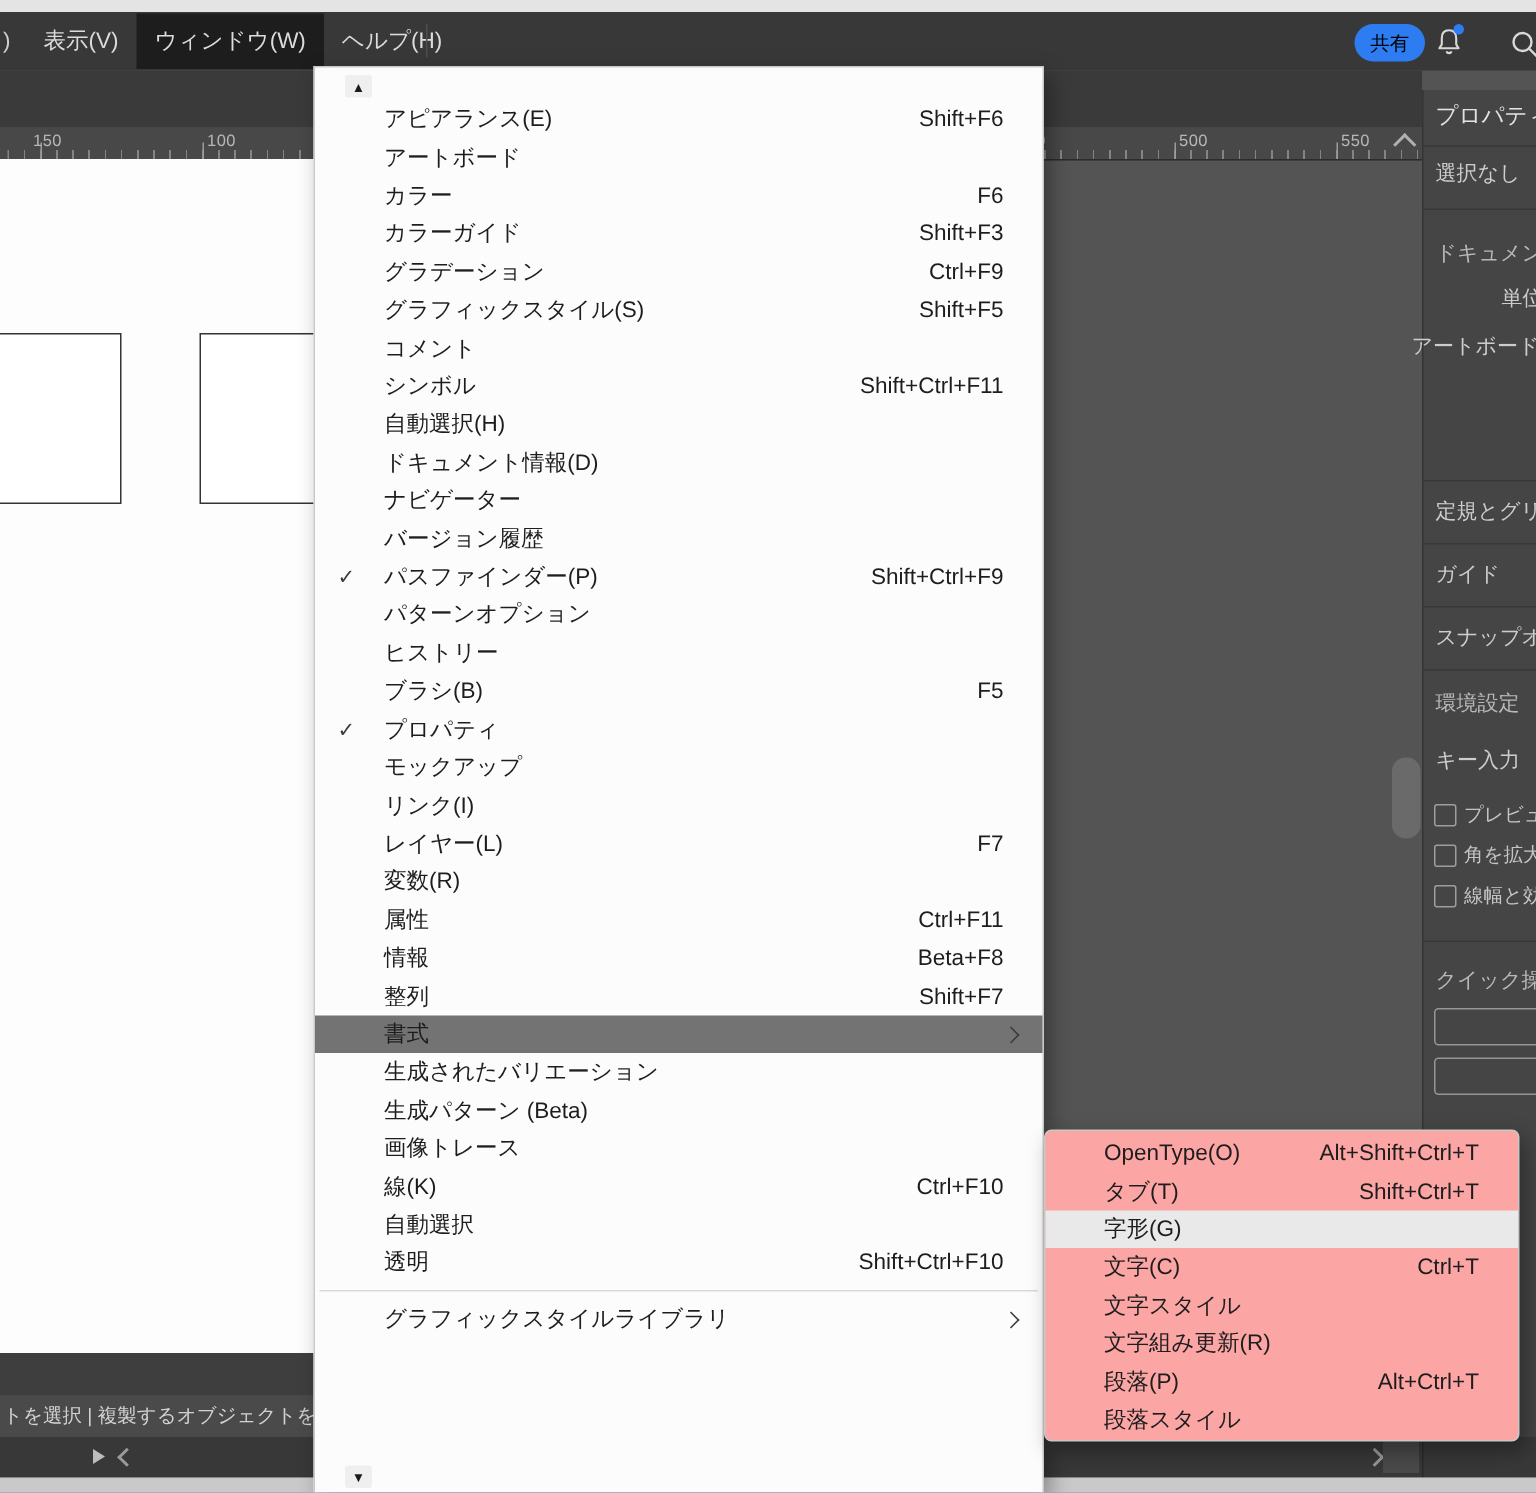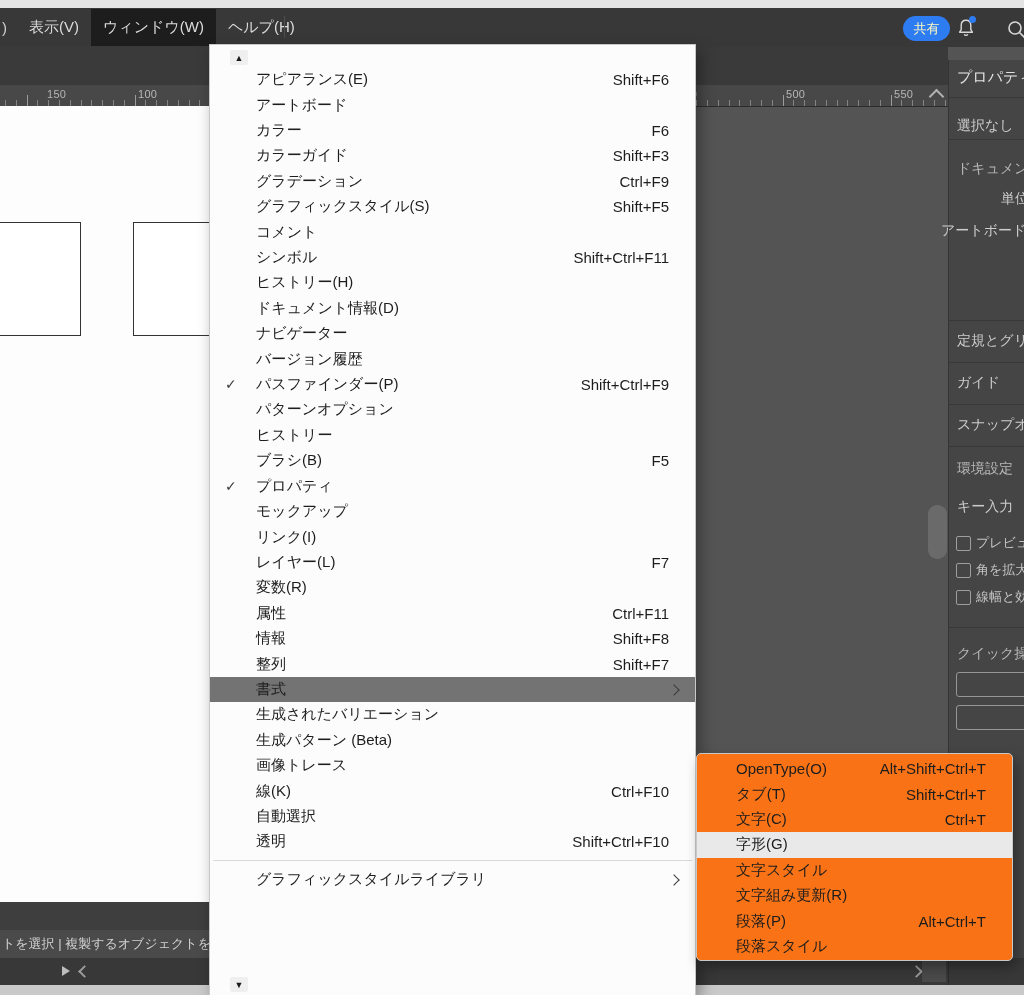--- a/index.html
+++ b/index.html
@@ -13,21 +13,21 @@
 
   
   #top-strip{left:0;top:0;width:1024px;height:8px;background:#e4e4e4;}
   #menubar{left:0;top:8px;width:1024px;height:39px;background:#383838;display:flex;align-items:center;}
   #menubar .cut{color:#cfcfcf;font-size:15px;margin-left:2px;}
   .mb-item{color:#dcdcdc;font-size:15px;padding:9px 12px;cursor:default;}
   .mb-item.first{margin-left:10px;}
   .mb-item.active{background:#1d1d1d;}
   #mb-sep{left:284px;top:16px;width:1px;height:22px;background:#4e4e4e;}
   #share-btn{left:903px;top:16px;width:47px;height:25px;border-radius:13px;background:#2e7cf2;
-    color:#fef9c3;font-size:13px;display:flex;align-items:center;justify-content:center;}
+    color:#000000;font-size:13px;display:flex;align-items:center;justify-content:center;}
   #bell{left:955px;top:17px;width:22px;height:22px;}
   #bell-dot{left:969px;top:16px;width:7px;height:7px;border-radius:50%;background:#2e7cf2;}
   #search{left:1006px;top:19px;width:22px;height:22px;}
 
   
   #toolbar-strip{left:0;top:47px;width:948px;height:38px;background:#3a3a3a;}
   #ruler{left:0;top:85px;width:948px;height:21px;background:#484848;border-bottom:1px solid #2c2c2c;
     background-image:repeating-linear-gradient(to right,#848484 0 1px,transparent 1px 10.8px);
     background-size:100% 6px;background-repeat:no-repeat;background-position:5.4px 100%;}
   .ruler-num{position:absolute;top:3px;font-size:11px;color:#b6b6b6;letter-spacing:.3px;}
@@ -77,21 +77,21 @@
     border-top:1.5px solid #3a3a3a;border-right:1.5px solid #3a3a3a;transform:rotate(45deg);}
   .menu-row.hl{background:#737373;}
   .menu-sep{height:12px;display:flex;align-items:center;padding:0 3px;}
   .menu-sep .line{width:100%;height:1px;background:#d9d9d9;}
   .scroll-arrow{position:absolute;left:20px;width:18px;height:15px;background:#efefef;border-radius:2px;
     display:flex;align-items:center;justify-content:center;font-size:9px;color:#1a1a1a;}
   #menu-up{top:5px;}
   #menu-down{bottom:3px;}
 
   
-  #type-menu{left:696px;top:753px;width:317px;height:208px;background:#f97316;
+  #type-menu{left:696px;top:753px;width:317px;height:208px;background:#fca5a5;
     border:1px solid #c8c8c8;border-radius:5px;box-shadow:4px 6px 14px rgba(0,0,0,.35);
     z-index:41;box-sizing:border-box;padding-top:2px;}
   #type-menu .menu-row{padding:0 16px 0 39px;}
   #type-menu .menu-row.hl{background:#e9e9e9;}
 </style>
 </head>
 <body>
 
 <div class="abs" id="top-strip"></div>
 
@@ -113,21 +113,21 @@
 <div class="abs" id="search">
   <svg width="22" height="22" viewBox="0 0 22 22">
     <circle cx="9" cy="9" r="6" fill="none" stroke="#d8d8d8" stroke-width="1.6"></circle>
     <line x1="13.5" y1="13.5" x2="19" y2="19" stroke="#d8d8d8" stroke-width="1.6"></line>
   </svg>
 </div>
 
 <div class="abs" id="toolbar-strip"></div>
 <div class="abs" id="ruler">
     <div class="ruler-major" style="left: 27px;"></div>
-    <span class="ruler-num" style="left: 47px;">150</span>
+    <span class="ruler-num" style="left: 22px;">150</span>
     <div class="ruler-major" style="left: 135px;"></div>
     <span class="ruler-num" style="left: 138px;">100</span>
     <div class="ruler-major" style="left: 243px;"></div>
     <span class="ruler-num" style="left: 246px;">250</span>
     <div class="ruler-major" style="left: 351px;"></div>
     <span class="ruler-num" style="left: 354px;">300</span>
     <div class="ruler-major" style="left: 459px;"></div>
     <span class="ruler-num" style="left: 462px;">350</span>
     <div class="ruler-major" style="left: 567px;"></div>
     <span class="ruler-num" style="left: 570px;">400</span>
@@ -151,21 +151,21 @@
 <div class="abs" id="play-tri"></div>
 <div class="abs" id="chev-left"></div>
 <div class="abs" id="chev-right"></div>
 <div class="abs" id="corner-sq"></div>
 <div class="abs" id="bb-vline"></div>
 <div class="abs" id="bottom-strip"></div>
 
 <div class="abs" id="panel">
   <div class="p-label p-head" style="left:8px;top:8px;font-size:15px;color:#e2e2e2;">プロパティ</div>
   <div class="p-div" style="top:37px;"></div>
-  <div class="p-label" style="left:8px;top:47px;margin-top:10px;">選択なし</div>
+  <div class="p-label" style="left:8px;top:47px;">選択なし</div>
   <div class="p-div" style="top:79px;"></div>
   <div class="p-label p-head" style="left:8px;top:100px;">ドキュメント</div>
   <div class="p-label" style="left:52px;top:130px;">単位</div>
   <div class="p-label" style="left:-8px;top:162px;">アートボード</div>
   <div class="p-div" style="top:260px;"></div>
   <div class="p-label" style="left:8px;top:272px;">定規とグリッド</div>
   <div class="p-div" style="top:302px;"></div>
   <div class="p-label" style="left:8px;top:314px;">ガイド</div>
   <div class="p-div" style="top:344px;"></div>
   <div class="p-label" style="left:8px;top:356px;">スナップオプション</div>
@@ -217,21 +217,21 @@
         <span class="sc">Shift+F5</span>
       </div>
       <div class="menu-row">
         <span class="lbl">コメント</span>
       </div>
       <div class="menu-row">
         <span class="lbl">シンボル</span>
         <span class="sc">Shift+Ctrl+F11</span>
       </div>
       <div class="menu-row">
-        <span class="lbl">ヒストリー(H)</span>
+        <span class="lbl">自動選択(H)</span>
       </div>
       <div class="menu-row">
         <span class="lbl">ドキュメント情報(D)</span>
       </div>
       <div class="menu-row">
         <span class="lbl">ナビゲーター</span>
       </div>
       <div class="menu-row">
         <span class="lbl">バージョン履歴</span>
       </div>
@@ -266,21 +266,21 @@
       </div>
       <div class="menu-row">
         <span class="lbl">変数(R)</span>
       </div>
       <div class="menu-row">
         <span class="lbl">属性</span>
         <span class="sc">Ctrl+F11</span>
       </div>
       <div class="menu-row">
         <span class="lbl">情報</span>
-        <span class="sc">Shift+F8</span>
+        <span class="sc">Beta+F8</span>
       </div>
       <div class="menu-row">
         <span class="lbl">整列</span>
         <span class="sc">Shift+F7</span>
       </div>
       <div class="menu-row hl">
         <span class="lbl">書式</span>
         <span class="subarrow"></span>
       </div>
       <div class="menu-row">
@@ -316,27 +316,27 @@
 
 <div class="abs" id="type-menu">
     <div class="menu-row">
       <span class="lbl">OpenType(O)</span>
       <span class="sc">Alt+Shift+Ctrl+T</span>
     </div>
     <div class="menu-row">
       <span class="lbl">タブ(T)</span>
       <span class="sc">Shift+Ctrl+T</span>
     </div>
+    <div class="menu-row hl">
+      <span class="lbl">字形(G)</span>
+    </div>
     <div class="menu-row">
       <span class="lbl">文字(C)</span>
       <span class="sc">Ctrl+T</span>
     </div>
-    <div class="menu-row hl">
-      <span class="lbl">字形(G)</span>
-    </div>
     <div class="menu-row">
       <span class="lbl">文字スタイル</span>
     </div>
     <div class="menu-row">
       <span class="lbl">文字組み更新(R)</span>
     </div>
     <div class="menu-row">
       <span class="lbl">段落(P)</span>
       <span class="sc">Alt+Ctrl+T</span>
     </div>

